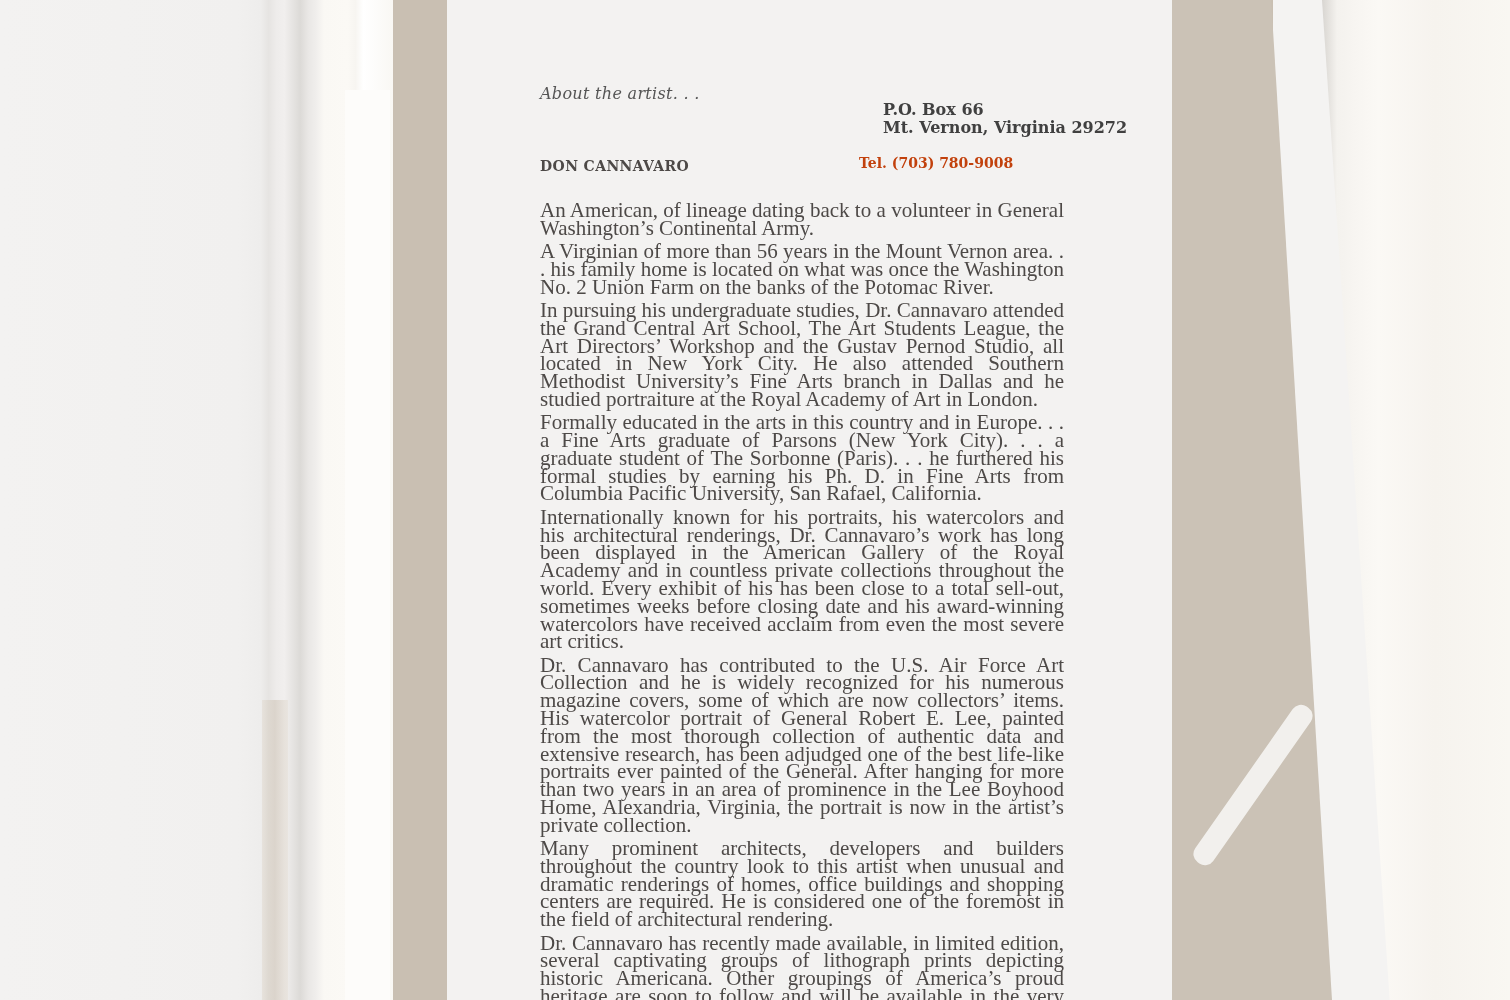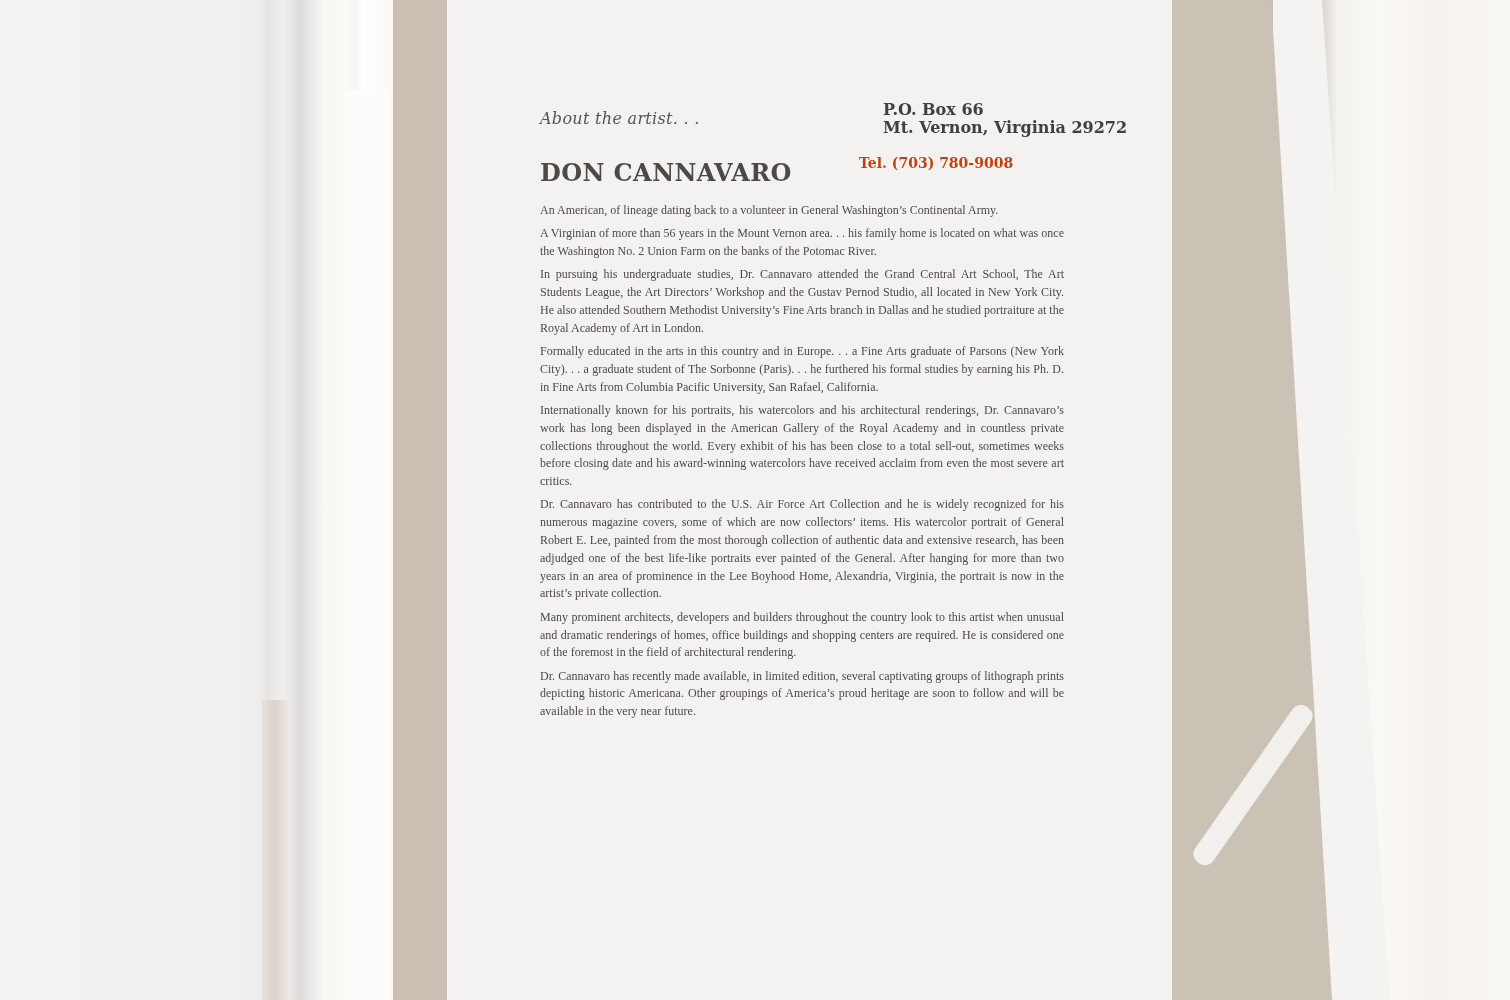--- a/index.html
+++ b/index.html
@@ -44,45 +44,45 @@
       background: linear-gradient(90deg, #d8d5d1 0%, #f4f2ee 8%, #fbf9f5 30%, #f6f3ee 60%, #f9f7f2 100%);
       clip-path: polygon(0 0, 100% 0, 100% 100%, 36% 100%);
     }
     
     .card {
       position: absolute; left: 447px; top: 0; width: 725px; height: 1000px;
       background: #f3f2f1;
       color: #4a4644;
     }
     .header-left {
-      position: absolute; left: 93px; top: 109px;
+      position: absolute; left: 93px; top: 84px;
     }
     .about {
       font-style: italic; font-size: 16px; letter-spacing: 0.3px; color: #555;
       font-family: "DejaVu Serif", serif;
     }
     .artist-name {
       position: absolute; left: 93px; top: 158px;
-      font-size: 24px; font-weight: bold; letter-spacing: 0.4px; color: #4d4947;
+      font-size: 14px; font-weight: bold; letter-spacing: 0.4px; color: #4d4947;
     }
     .header-right {
       position: absolute; left: 436px; top: 101px;
       font-size: 16px; font-weight: bold; color: #404040; line-height: 18px;
     }
     .tel {
       position: absolute; left: 412px; top: 155px;
       font-size: 14px; font-weight: bold; color: #c2410c;
     }
     .body-text {
       position: absolute; left: 93px; top: 202px; width: 524px;
       font-size: 14.3px; line-height: 17.8px; color: #4d4947;
       text-align: justify;
       font-family: "Liberation Serif", serif;
     }
-    .body-text p { margin: 0 0 5.5px 0; font-size: 12px; }
+    .body-text p { margin: 0 0 5.5px 0; font-size: 21px; }
   </style>
 </head>
 <body>
 
 <div class="left-sleeve">
   <div class="edge-strip"></div>
   <div class="glare"></div>
 </div>
 
 <div class="kraft"></div>

